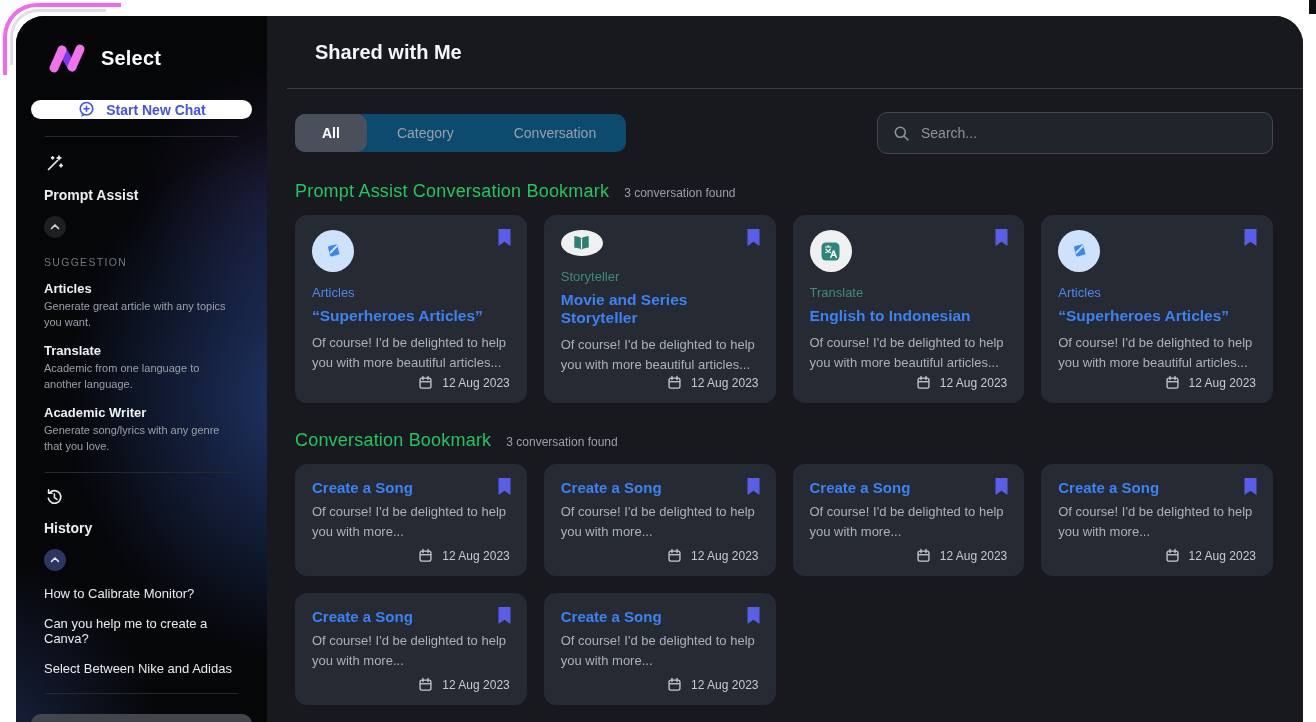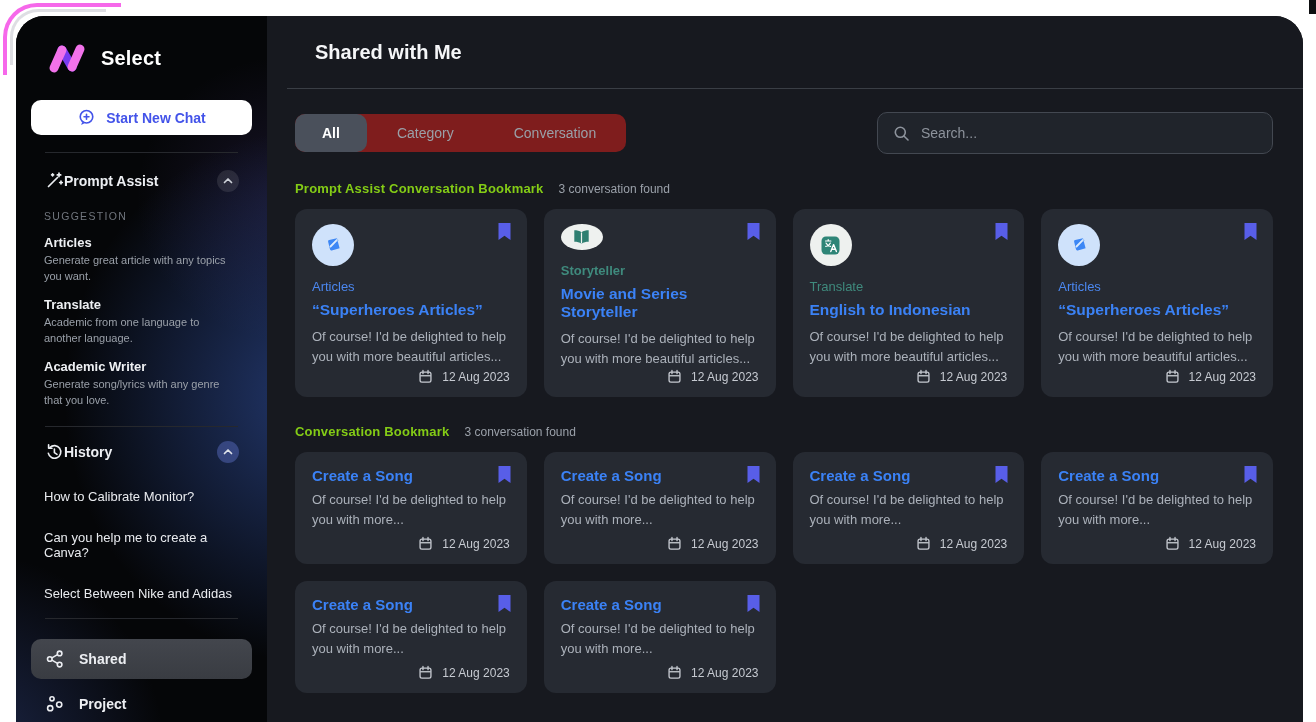--- a/index.html
+++ b/index.html
@@ -42,70 +42,70 @@
   .brand { display:flex; align-items:center; gap:13px; padding-left:15px; margin-bottom:25px; }
   .brand-name { font-size:20px; font-weight:700; color:#ffffff; letter-spacing:.2px; }
   .new-chat-btn {
     height:35px; border:none; border-radius:10px; background:#ffffff; cursor:pointer;
     color:#4353e9; font-size:14px; font-weight:700;
     display:flex; align-items:center; justify-content:center; gap:10px;
     font-family:"Liberation Sans", sans-serif; width:100%;
   }
   .side-divider { border:none; border-top:1px solid #26282d; margin:17px 14px 0 14px; }
   .side-row {
-    display:flex; align-items:center; padding:0 13px; margin-top:17px; cursor:pointer;
+    display:flex; align-items:flex-start; gap:13px; padding:0 13px; margin-top:17px; cursor:pointer;flex-direction:column;
   }
   .side-row-label { font-size:14px; font-weight:700; color:#eceef2; flex:1; }
   .chev-circle {
     width:22px; height:22px; border-radius:50%; background:rgba(255,255,255,.10);
     display:flex; align-items:center; justify-content:center; cursor:pointer;
   }
   .chev-circle.bluish { background:rgba(93,112,200,.45); }
   .suggestion-header {
     margin:18px 13px 0; font-size:10.5px; letter-spacing:1.3px; color:#71767e; font-weight:400;
   }
   .sugg-item { margin:13px 13px 0; cursor:pointer; }
   .sugg-title { font-size:13px; font-weight:700; color:#eef0f3; }
   .sugg-desc { font-size:11px; color:#9aa0a9; line-height:1.42; margin-top:3px; }
-  .hist-item { margin:26px 13px 0; font-size:13px; color:#e9ebef; cursor:pointer; }
+  .hist-item { margin:15px 13px 0; font-size:13px; color:#e9ebef; cursor:pointer; }
   .nav-item {
     height:40px; display:flex; align-items:center; gap:14px; padding:0 14px;
     border-radius:10px; margin-top:5px; cursor:pointer;
   }
   .nav-item.active { background:linear-gradient(180deg,#43464d,#393c42); }
   .nav-label { font-size:14px; font-weight:700; color:#eceef2; }
   .nav-group { margin-top:15px; }
   
   .main { flex:1; background:#17191f; display:flex; flex-direction:column; min-width:0; }
   .main-header {
     height:73px; flex:0 0 73px; display:flex; align-items:center; padding:0 28px;
     border-bottom:1px solid #3a3e45;
     margin-left:20px;
   }
   .page-title { font-size:20px; font-weight:700; color:#f5f6f8; }
   .content { padding:23px 30px 0 28px; }
   .toolbar { display:flex; align-items:center; justify-content:space-between; }
-  .tabs { display:flex; background:#7f1d1d; border-radius:10px; height:38px; }
+  .tabs { display:flex; background:#0c4a6e; border-radius:10px; height:38px; }
   .tab {
     padding:0 30px; display:flex; align-items:center; font-size:14px; color:#9aa0a8;
     border-radius:10px; cursor:pointer; background:transparent; border:none;
     font-family:"Liberation Sans", sans-serif;
   }
   .tab.active { background:#4a505b; color:#ffffff; font-weight:700; padding:0 27px; }
   .searchbox {
     width:396px; height:42px; background:#20242b; border:1px solid #434851; border-radius:10px;
     display:flex; align-items:center; gap:11px; padding:0 15px;
   }
   .searchbox input {
     flex:1; background:transparent; border:none; outline:none; color:#c9cdd4;
     font-size:14px; font-family:Liberation Sans, sans-serif;
   }
   .searchbox input::placeholder { color:#8d939c; }
   .section-head { display:flex; align-items:baseline; gap:15px; margin-top:27px; }
-  .section-title { font-size:13px; font-weight:700; color:#84cc16; letter-spacing:.2px; }
+  .section-title { font-size:18px; font-weight:400; color:#22c55e; letter-spacing:.2px; }
   .section-count { font-size:12px; color:#9aa0a9; }
   .grid { display:grid; grid-template-columns:repeat(4,1fr); gap:17px; margin-top:13px; }
   .card {
     background:#262a32; border-radius:12px; padding:13px 17px 13px;
     position:relative; display:flex; flex-direction:column; cursor:pointer;
   }
   .card-lg { height:188px; }
   .card-sm { height:112px; }
   .ribbon { position:absolute; top:13px; right:15px; }
   .circle {
@@ -312,21 +312,21 @@
     <div class="circle storyteller">
 
       <span style="display:flex">
         <svg width="23" height="23" viewBox="0 0 23 23">
           <path d="M11.5 6.2C9.5 4.8 7 4.3 4.3 4.3v11.5c2.7 0 5.2.5 7.2 1.9 2-1.4 4.5-1.9 7.2-1.9V4.3c-2.7 0-5.2.5-7.2 1.9z" fill="#2e7f71"></path>
           <path d="M11.5 6.4v11" stroke="#eef1ef" stroke-width="1.2"></path>
         </svg>
       </span>
 
     </div>
-    <div class="card-category" style="color: rgb(63, 138, 125); font-weight: bold;">Storyteller</div>
+    <div class="card-category" style="color: rgb(63, 138, 125);">Storyteller</div>
     <div class="card-title">Movie and Series Storyteller</div>
     <div class="card-desc">Of course! I'd be delighted to help you with more beautiful articles...</div>
     <div class="date-row">
       <span style="display:flex">
         <svg width="15" height="15" viewBox="0 0 16 16" fill="none" stroke="#c6cad1" stroke-width="1.4">
           <rect x="2.2" y="3.4" width="11.6" height="10.6" rx="2"></rect>
           <path d="M5.3 1.6v3.4M10.7 1.6v3.4" stroke-linecap="round"></path>
           <path d="M2.4 7.2h11.2"></path>
         </svg>
       </span>

